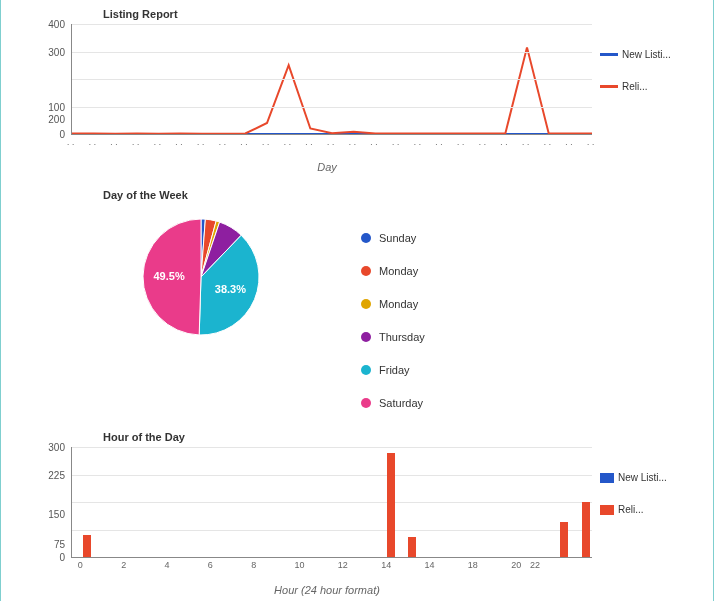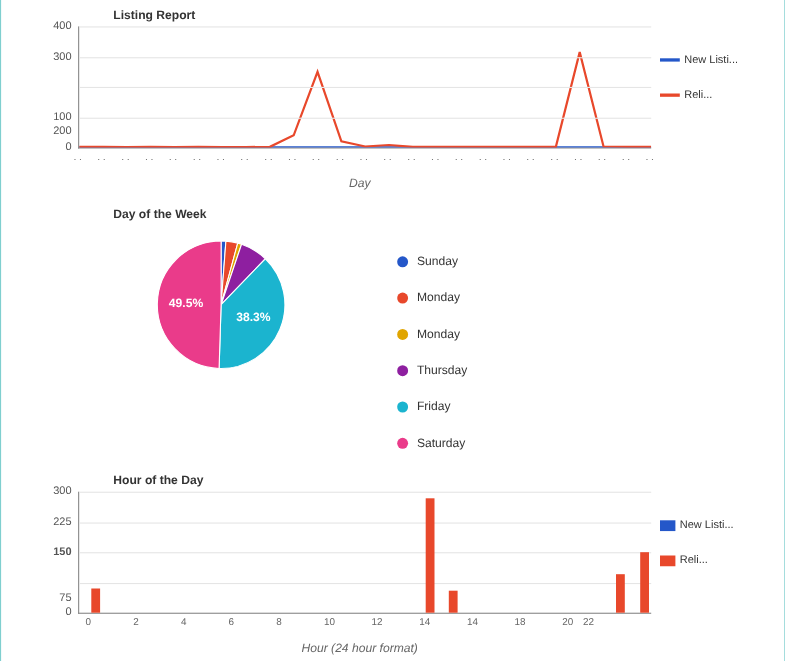--- a/index.html
+++ b/index.html
@@ -238,21 +238,21 @@
       </div>
   </div>
 </div>
 
 <div class="chart-block">
   <div class="chart-title">Hour of the Day</div>
   <div class="plot-row">
     <div class="y-axis" id="bar-yaxis" style="height:110px;">
         <div class="y-tick" style="top: 110px;">0</div>
         <div class="y-tick" style="top: 97px;">75</div>
-        <div class="y-tick" style="top: 55px; font-weight: bold;">150</div>
+        <div class="y-tick" style="top: 67px;">150</div>
         <div class="y-tick" style="top: 27.5px;">225</div>
         <div class="y-tick" style="top: 0px;">300</div>
       </div>
     <div class="plot-area" id="bar-plot" style="width:520px;height:110px;">
         <div class="grid-line" style="top: 82.5px;"></div>
         <div class="grid-line" style="top: 55px;"></div>
         <div class="grid-line" style="top: 27.5px;"></div>
         <div class="grid-line" style="top: 0px;"></div>
         <div class="bar" style="height: 22px; left: 15.3333px; background: rgb(232, 72, 43);"></div>
         <div class="bar" style="height: 104.5px; left: 318.667px; background: rgb(232, 72, 43);"></div>

